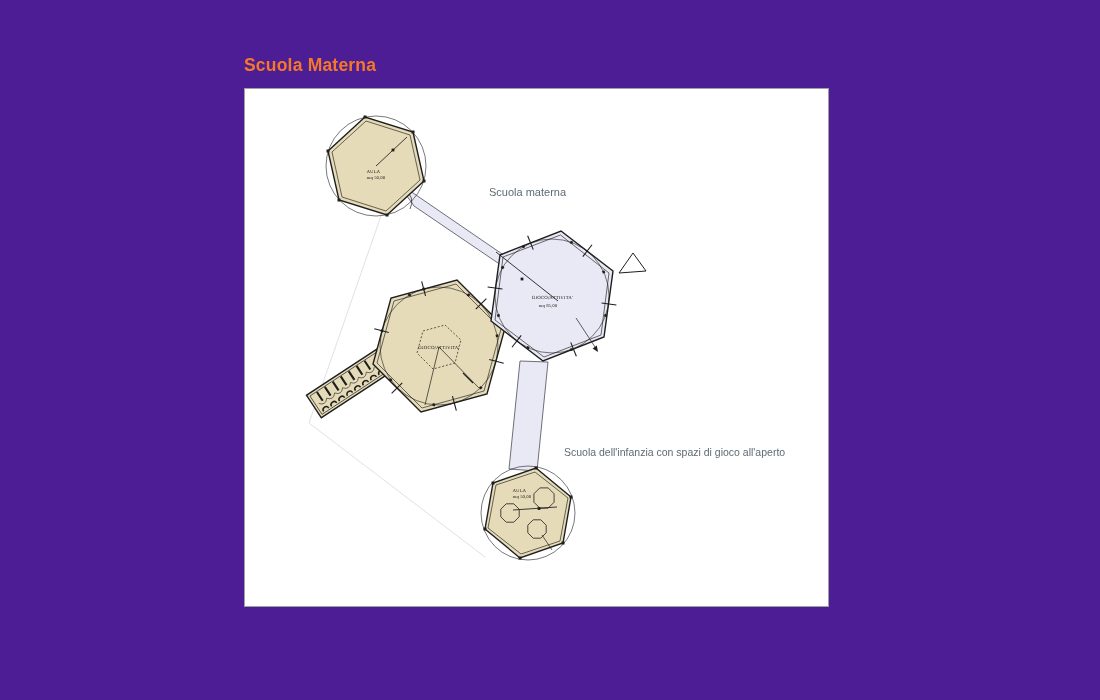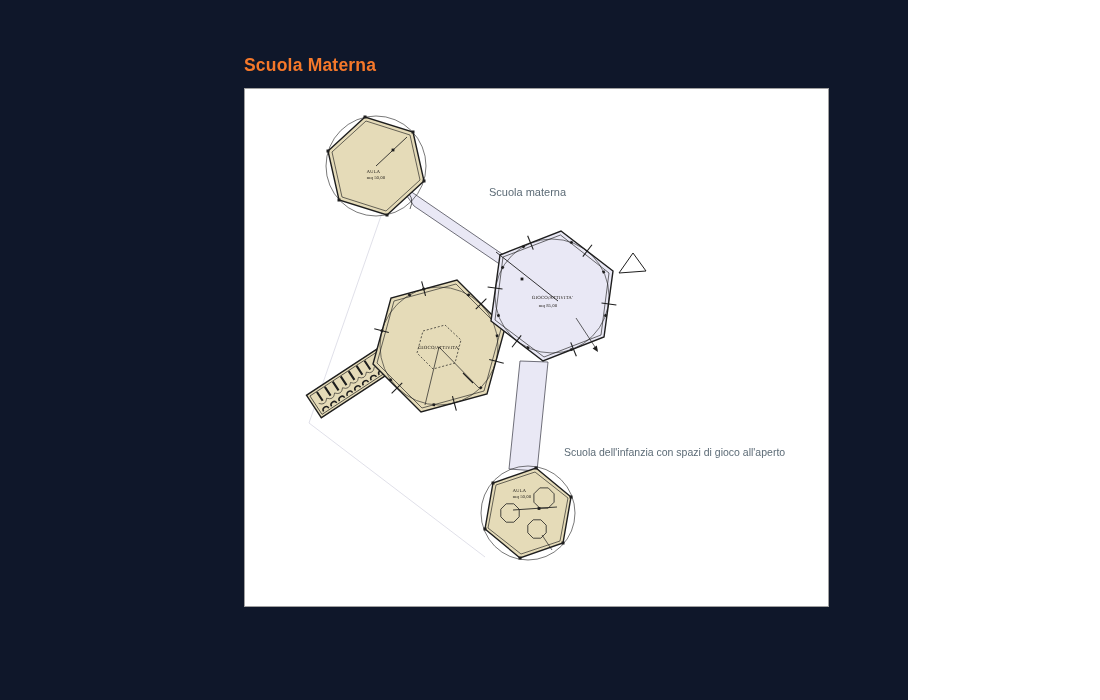--- a/index.html
+++ b/index.html
@@ -1,16 +1,16 @@
 <!DOCTYPE html>
 <html style="--accent-orange: #F5782A; --building-tan: #E5DBB8; --lavender: #E9E8F5; --outline-dark: #1E1E1E; --label-gray: #5C6B76; --panel-border: #A0A0A0; --faint-line: #DCDCE6;"><head>
 <meta charset="utf-8">
 <style>
   html,body{margin:0;padding:0;background:#fff;}
-  #page{position:relative;width:908px;height:700px;background:#0f172a;overflow:hidden;
+  #page{position:relative;width:1100px;height:700px;background:#4c1d95;overflow:hidden;
         font-family:"Liberation Sans",sans-serif;}
   #title{position:absolute;left:244px;top:55px;font-size:17.5px;font-weight:700;
          color:var(--accent-orange);letter-spacing:.2px;}
   #panel{position:absolute;left:244px;top:88px;width:583px;height:517px;
          border:1px solid var(--panel-border);background:#fff;}
   svg{display:block;}
   .corr{fill:var(--lavender);stroke:#4c4c58;stroke-width:.8;}
   .tanfill{fill:var(--building-tan);stroke:var(--outline-dark);stroke-width:1.4;}
   .lavfill{fill:var(--lavender);stroke:var(--outline-dark);stroke-width:1.4;}
   .inner{fill:none;stroke:var(--outline-dark);stroke-width:.65;}

